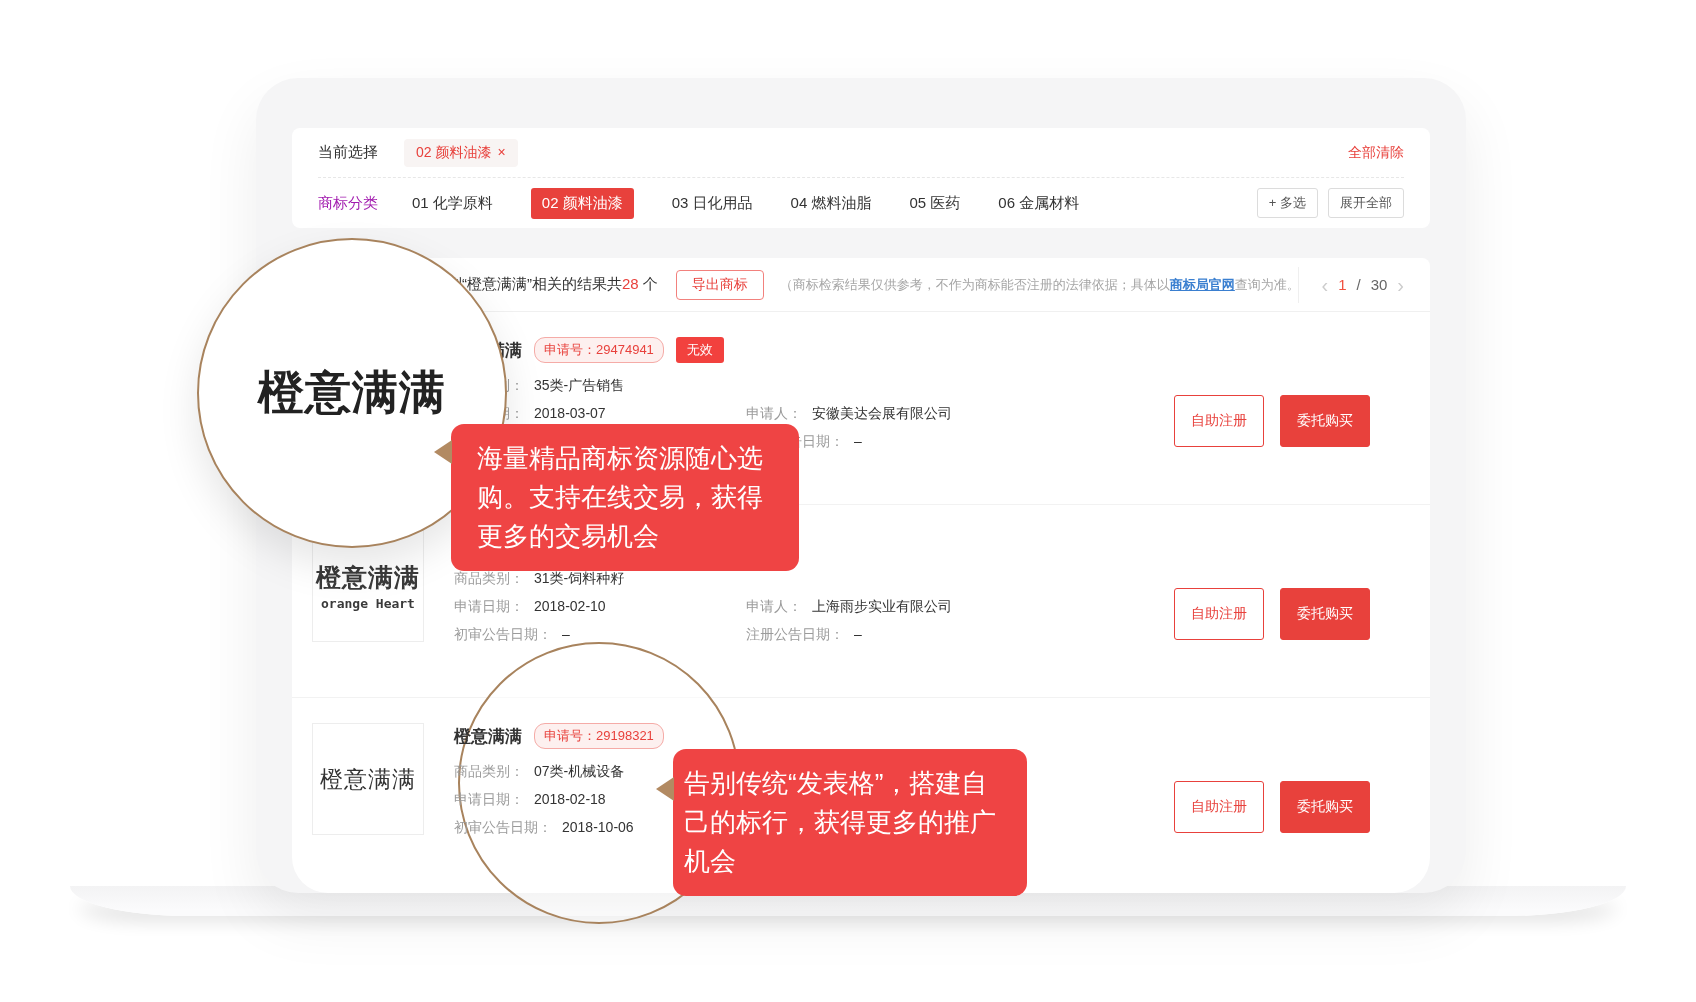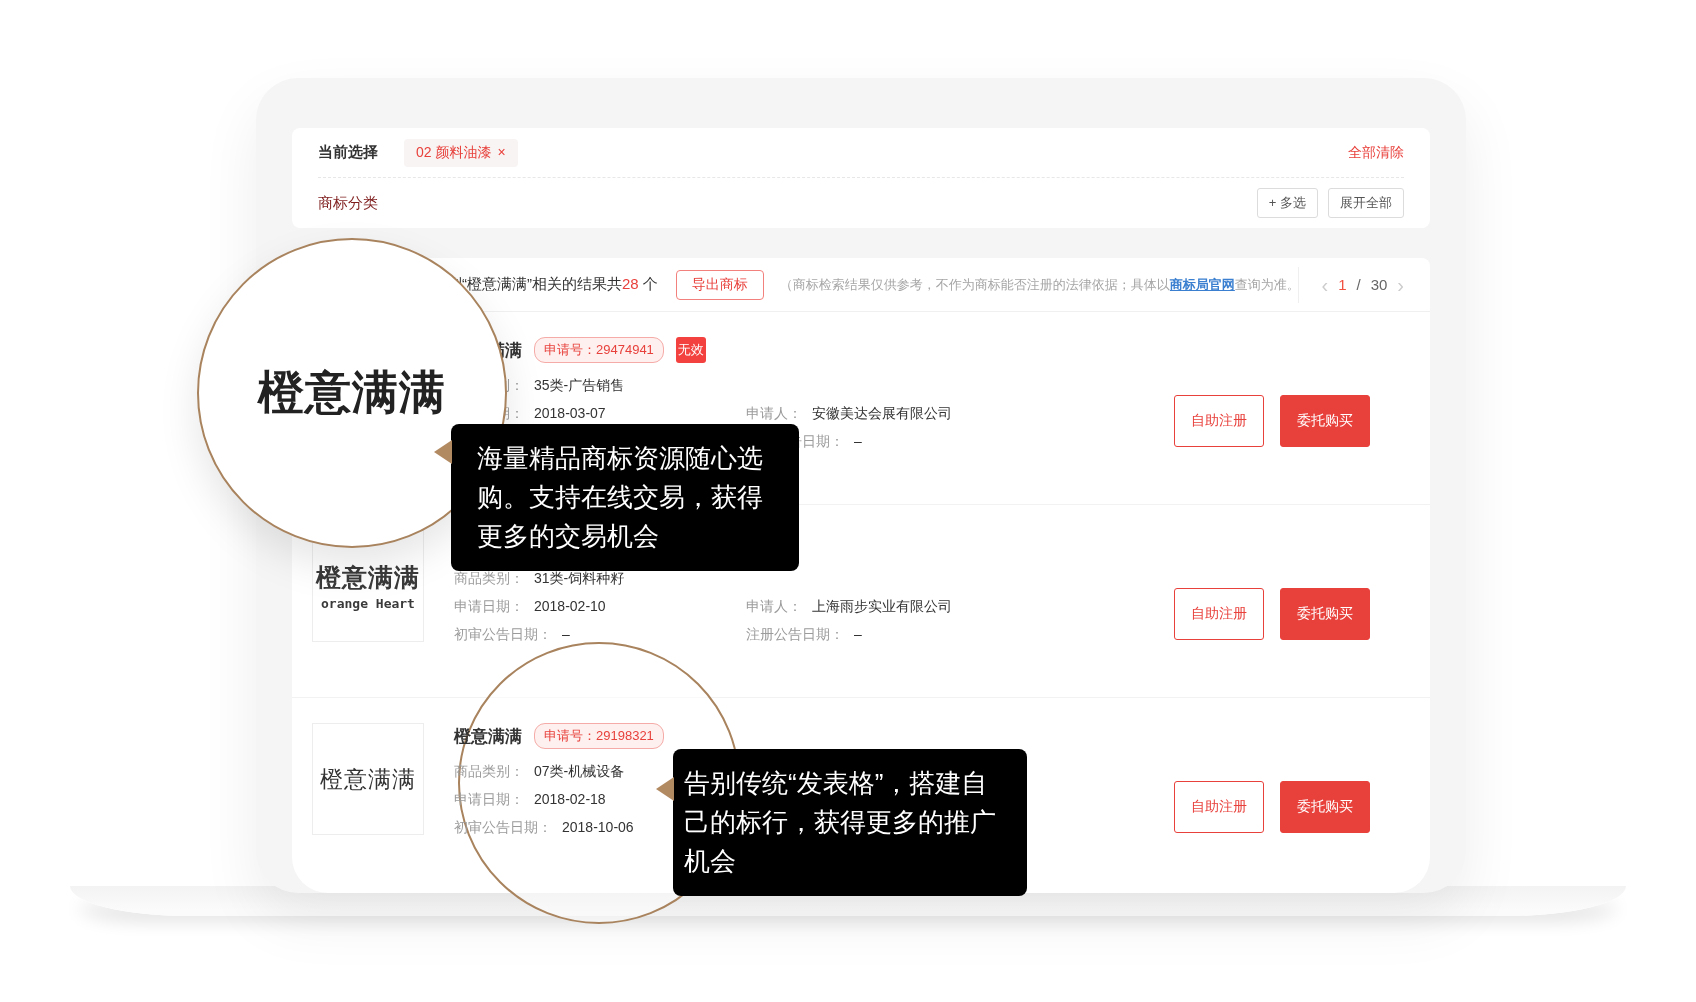--- a/index.html
+++ b/index.html
@@ -15,28 +15,28 @@
   
   .window { position:absolute; left:256px; top:78px; width:1210px; height:815px;
     background:#f5f5f6; border-radius:42px; box-shadow:0 26px 60px rgba(0,0,0,.07);
     padding:50px 36px 0; }
 
   .card { background:#ffffff; border-radius:8px; }
 
   
   .header-card { height:100px; padding:0 26px; }
   .filter-row { height:50px; display:flex; align-items:center; border-bottom:1px dashed #e7e7e7; }
-  .filter-label { font-size:15px; font-weight:bold; color:#333; }
+  .filter-label { font-size:15px; font-weight:normal; color:#333; }
   .filter-chip { margin-left:26px; background:#f8f4f3; color:#e8413c; font-size:14px;
     padding:5px 12px; border-radius:4px; cursor:pointer; }
   .filter-chip .x { margin-left:6px; }
   .clear-all { margin-left:auto; color:#e8413c; font-size:14px; cursor:pointer; }
 
   .cat-row { height:50px; display:flex; align-items:center; }
-  .cat-label { font-size:15px; color:#7f1d1d; margin-right:34px; }
+  .cat-label { font-size:15px; color:#a21caf; margin-right:34px; }
   .cat-tabs { display:flex; align-items:center; gap:38px; }
   .cat-tab { font-size:15px; color:#333; cursor:pointer; white-space:nowrap; }
   .cat-tab.active { background:#e8413c; color:#fff; padding:6px 11px; border-radius:3px; }
   .cat-actions { margin-left:auto; display:flex; gap:10px; }
   .ghost-btn { font-size:13px; color:#555; background:#fff; border:1px solid #dcdcdc;
     border-radius:3px; padding:5px 11px; cursor:pointer; }
 
   
   .results-card { margin-top:30px; height:635px; border-radius:8px 8px 36px 36px; overflow:hidden; }
   .results-header { height:54px; display:flex; align-items:center; padding:0 26px 0 20px;
@@ -63,21 +63,21 @@
   .tm-main-serif { font-family:"Liberation Serif","DejaVu Serif",serif; font-weight:bold;
     font-size:25px; color:#3a3a3a; letter-spacing:1px; }
   .tm-sub { font-family:"DejaVu Sans Mono","Liberation Mono",monospace; font-weight:bold;
     font-size:13px; color:#3a3a3a; margin-top:2px; }
   .tm-main-plain { font-size:23px; color:#333; letter-spacing:1px; }
   .row-info { margin-left:30px; position:relative; z-index:6; }
   .name-line { display:flex; align-items:center; gap:12px; }
   .tm-name { font-size:17px; font-weight:bold; color:#333; cursor:pointer; }
   .appno { font-size:13px; color:#e8413c; background:#fdf0ef; border:1px solid #f5aba7;
     border-radius:11px; padding:3px 9px; }
-  .status { font-size:13px; color:#fff; border-radius:3px; padding:4px 2px; }
+  .status { font-size:13px; color:#fff; border-radius:3px; padding:4px 11px; }
   .status.invalid { background:#f2413e; }
   .status.registered { background:#cfcfcf; }
   .lines { margin-top:14px; }
   .line { display:flex; margin-top:10px; font-size:14px; }
   .pair { display:flex; }
   .pair:first-child { width:292px; }
   .lbl { color:#9b9b9b; margin-right:10px; white-space:nowrap; }
   .val { color:#333; }
   .row-btns { margin-left:auto; align-self:center; display:flex; gap:16px;
     position:relative; z-index:6; }
@@ -87,21 +87,21 @@
     border-radius:3px; padding:16px 16px; cursor:pointer; white-space:nowrap; }
 
   
   .magnifier-1 { position:absolute; left:197px; top:238px; width:310px; height:310px;
     border-radius:50%; background:#fff; border:2px solid #a8835d; z-index:8;
     display:flex; align-items:center; justify-content:center;
     box-shadow:0 18px 40px rgba(0,0,0,.10); }
   .magnifier-1 .big-tm { font-size:46px; font-weight:bold; color:#222; letter-spacing:1px; }
   .magnifier-2 { position:absolute; left:458px; top:642px; width:282px; height:282px;
     border-radius:50%; background:rgba(255,255,255,.55); border:2px solid #a8835d; z-index:5; }
-  .tip { position:absolute; background:#000000; color:#fff; border-radius:8px;
+  .tip { position:absolute; background:#ef4444; color:#fff; border-radius:13px;
     padding:15px 26px; font-size:26px; line-height:39px; z-index:9; }
   .tip::before { content:""; position:absolute; left:-17px; width:0; height:0;
     border-top:12px solid transparent; border-bottom:12px solid transparent;
     border-right:18px solid #b28a62; }
   .tip-1 { left:451px; top:424px; width:348px; }
   .tip-1::before { top:16px; }
   .tip-2 { left:673px; top:749px; width:354px;padding-left:11px; }
   .tip-2::before { top:28px; }
 </style>
 </head>
@@ -114,20 +114,28 @@
   <div class="card header-card">
     <div class="filter-row">
       <span class="filter-label">当前选择</span>
       <span class="filter-chip">
         <span>02 颜料油漆</span><span class="x">×</span>
       </span>
       <span class="clear-all">全部清除</span>
     </div>
     <div class="cat-row">
       <span class="cat-label">商标分类</span>
+      <div class="cat-tabs" id="cat-tabs">
+          <span class="cat-tab">01 化学原料</span>
+          <span class="cat-tab active">02 颜料油漆</span>
+          <span class="cat-tab">03 日化用品</span>
+          <span class="cat-tab">04 燃料油脂</span>
+          <span class="cat-tab">05 医药</span>
+          <span class="cat-tab">06 金属材料</span>
+        </div>
       <div class="cat-actions">
         <button class="ghost-btn">+ 多选</button>
         <button class="ghost-btn">展开全部</button>
       </div>
     </div>
   </div>
 
   <div class="card results-card">
     <div class="results-header">
       <span class="rh-text"><span>为您在当前分类检索到“橙意满满”相关的结果共</span><span class="rh-count">28</span><span> 个</span></span>

